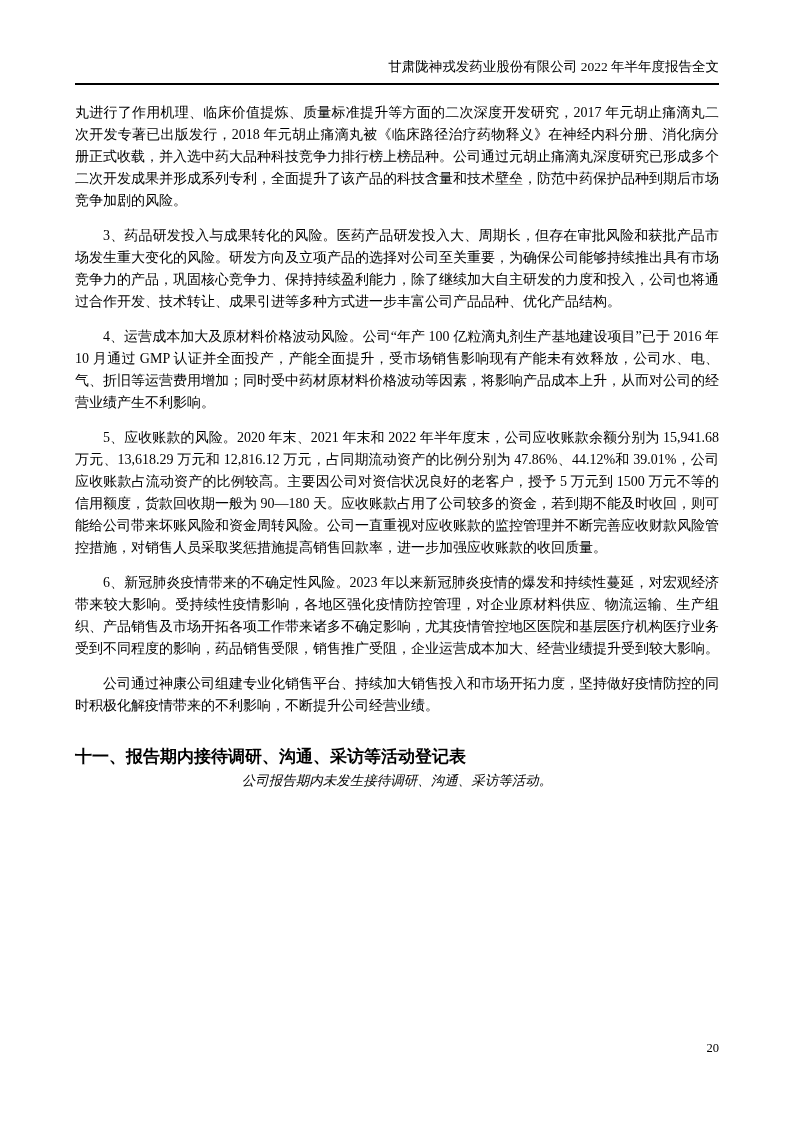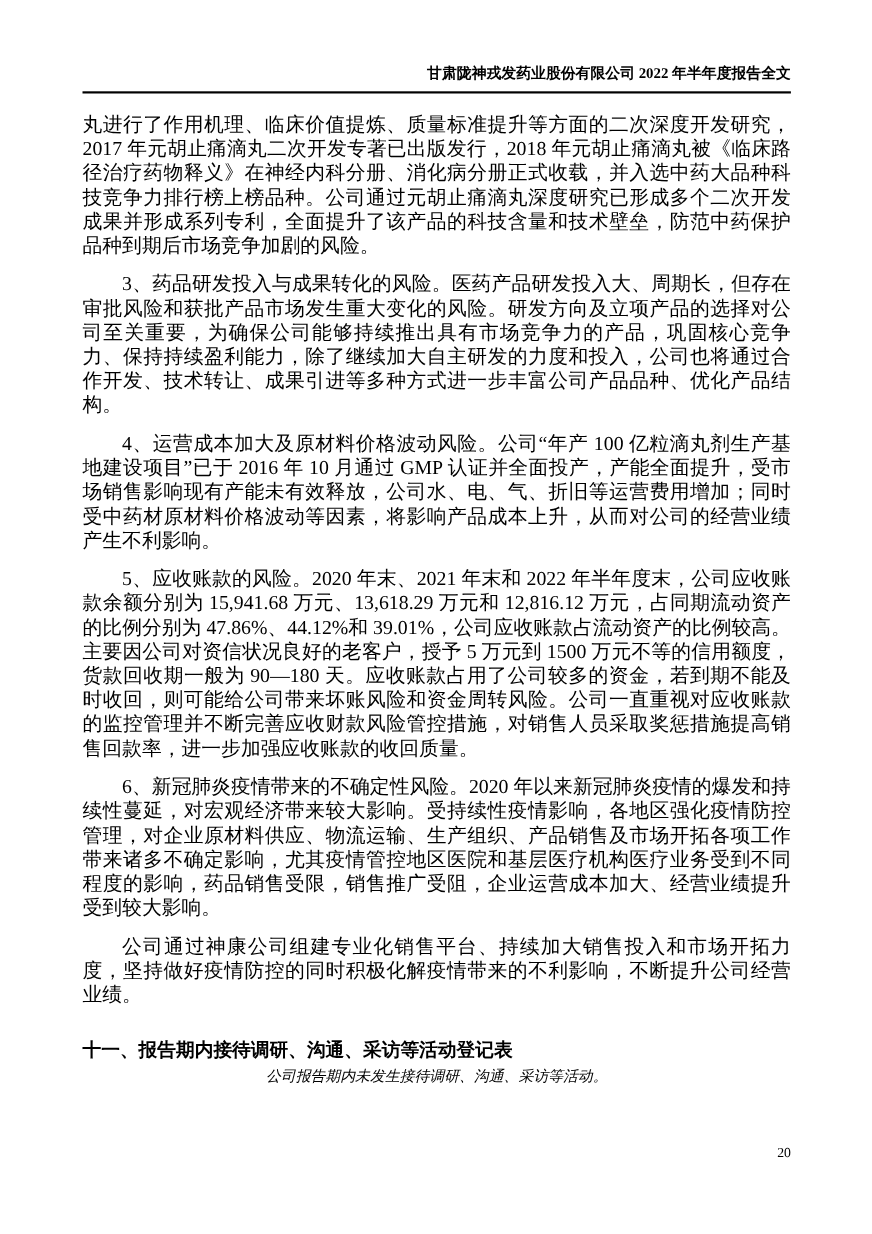--- a/index.html
+++ b/index.html
@@ -9,35 +9,34 @@
     height: 1122px;
     margin: 0 auto;
     background: #ffffff;
     font-family: "Liberation Serif", "DejaVu Serif", serif;
     color: #000000;
     box-sizing: border-box;
     overflow: hidden;
   }
   .header {
     padding: 58px 74px 0 75px;
-    font-weight: bold;
   }
   .header-title {
     text-align: right;
     font-size: 13.5px;
     line-height: 18px;
     padding-bottom: 7px;
     border-bottom: 2px solid #000000;
   }
   .content {
     padding: 4px 74px 0 75px;
     text-align: justify;
   }
   .para {
-    font-size: 18px;
+    font-size: 14px;
     line-height: 22px;
     margin: 13px 0;
     text-indent: 2em;
   }
   .para.no-indent { text-indent: 0; }
   .section-heading {
     font-size: 17px;
     font-weight: bold;
     margin: 28px 0 0 0;
     line-height: 24px;
@@ -77,21 +76,21 @@
   <div class="header">
     <div class="header-title">甘肃陇神戎发药业股份有限公司 2022 年半年度报告全文</div>
   </div>
 
   <div class="content">
 
     <p class="para no-indent">丸进行了作用机理、临床价值提炼、质量标准提升等方面的二次深度开发研究，2017 年元胡止痛滴丸二次开发专著已出版发行，2018 年元胡止痛滴丸被《临床路径治疗药物释义》在神经内科分册、消化病分册正式收载，并入选中药大品种科技竞争力排行榜上榜品种。公司通过元胡止痛滴丸深度研究已形成多个二次开发成果并形成系列专利，全面提升了该产品的科技含量和技术壁垒，防范中药保护品种到期后市场竞争加剧的风险。</p>
     <p class="para">3、药品研发投入与成果转化的风险。医药产品研发投入大、周期长，但存在审批风险和获批产品市场发生重大变化的风险。研发方向及立项产品的选择对公司至关重要，为确保公司能够持续推出具有市场竞争力的产品，巩固核心竞争力、保持持续盈利能力，除了继续加大自主研发的力度和投入，公司也将通过合作开发、技术转让、成果引进等多种方式进一步丰富公司产品品种、优化产品结构。</p>
     <p class="para">4、运营成本加大及原材料价格波动风险。公司“年产 100 亿粒滴丸剂生产基地建设项目”已于 2016 年 10 月通过 GMP 认证并全面投产，产能全面提升，受市场销售影响现有产能未有效释放，公司水、电、气、折旧等运营费用增加；同时受中药材原材料价格波动等因素，将影响产品成本上升，从而对公司的经营业绩产生不利影响。</p>
     <p class="para">5、应收账款的风险。2020 年末、2021 年末和 2022 年半年度末，公司应收账款余额分别为 15,941.68 万元、13,618.29 万元和 12,816.12 万元，占同期流动资产的比例分别为 47.86%、44.12%和 39.01%，公司应收账款占流动资产的比例较高。主要因公司对资信状况良好的老客户，授予 5 万元到 1500 万元不等的信用额度，货款回收期一般为 90—180 天。应收账款占用了公司较多的资金，若到期不能及时收回，则可能给公司带来坏账风险和资金周转风险。公司一直重视对应收账款的监控管理并不断完善应收财款风险管控措施，对销售人员采取奖惩措施提高销售回款率，进一步加强应收账款的收回质量。</p>
-    <p class="para">6、新冠肺炎疫情带来的不确定性风险。2020 年以来新冠肺炎疫情的爆发和持续性蔓延，对宏观经济带来较大影响。受持续性疫情影响，各地区强化疫情防控管理，对企业原材料供应、物流运输、生产组织、产品销售及市场开拓各项工作带来诸多不确定影响，尤其疫情管控地区医院和基层医疗机构医疗业务受到不同程度的影响，药品销售受限，销售推广受阻，企业运营成本加大、经营业绩提升受到较大影响。</p>
+    <p class="para">6、新冠肺炎疫情带来的不确定性风险。2023 年以来新冠肺炎疫情的爆发和持续性蔓延，对宏观经济带来较大影响。受持续性疫情影响，各地区强化疫情防控管理，对企业原材料供应、物流运输、生产组织、产品销售及市场开拓各项工作带来诸多不确定影响，尤其疫情管控地区医院和基层医疗机构医疗业务受到不同程度的影响，药品销售受限，销售推广受阻，企业运营成本加大、经营业绩提升受到较大影响。</p>
     <p class="para">公司通过神康公司组建专业化销售平台、持续加大销售投入和市场开拓力度，坚持做好疫情防控的同时积极化解疫情带来的不利影响，不断提升公司经营业绩。</p>
 
     <h2 class="section-heading">十一、报告期内接待调研、沟通、采访等活动登记表</h2>
 
 
     <div class="note">公司报告期内未发生接待调研、沟通、采访等活动。</div>
 
   </div>
 
   <div class="footer">

